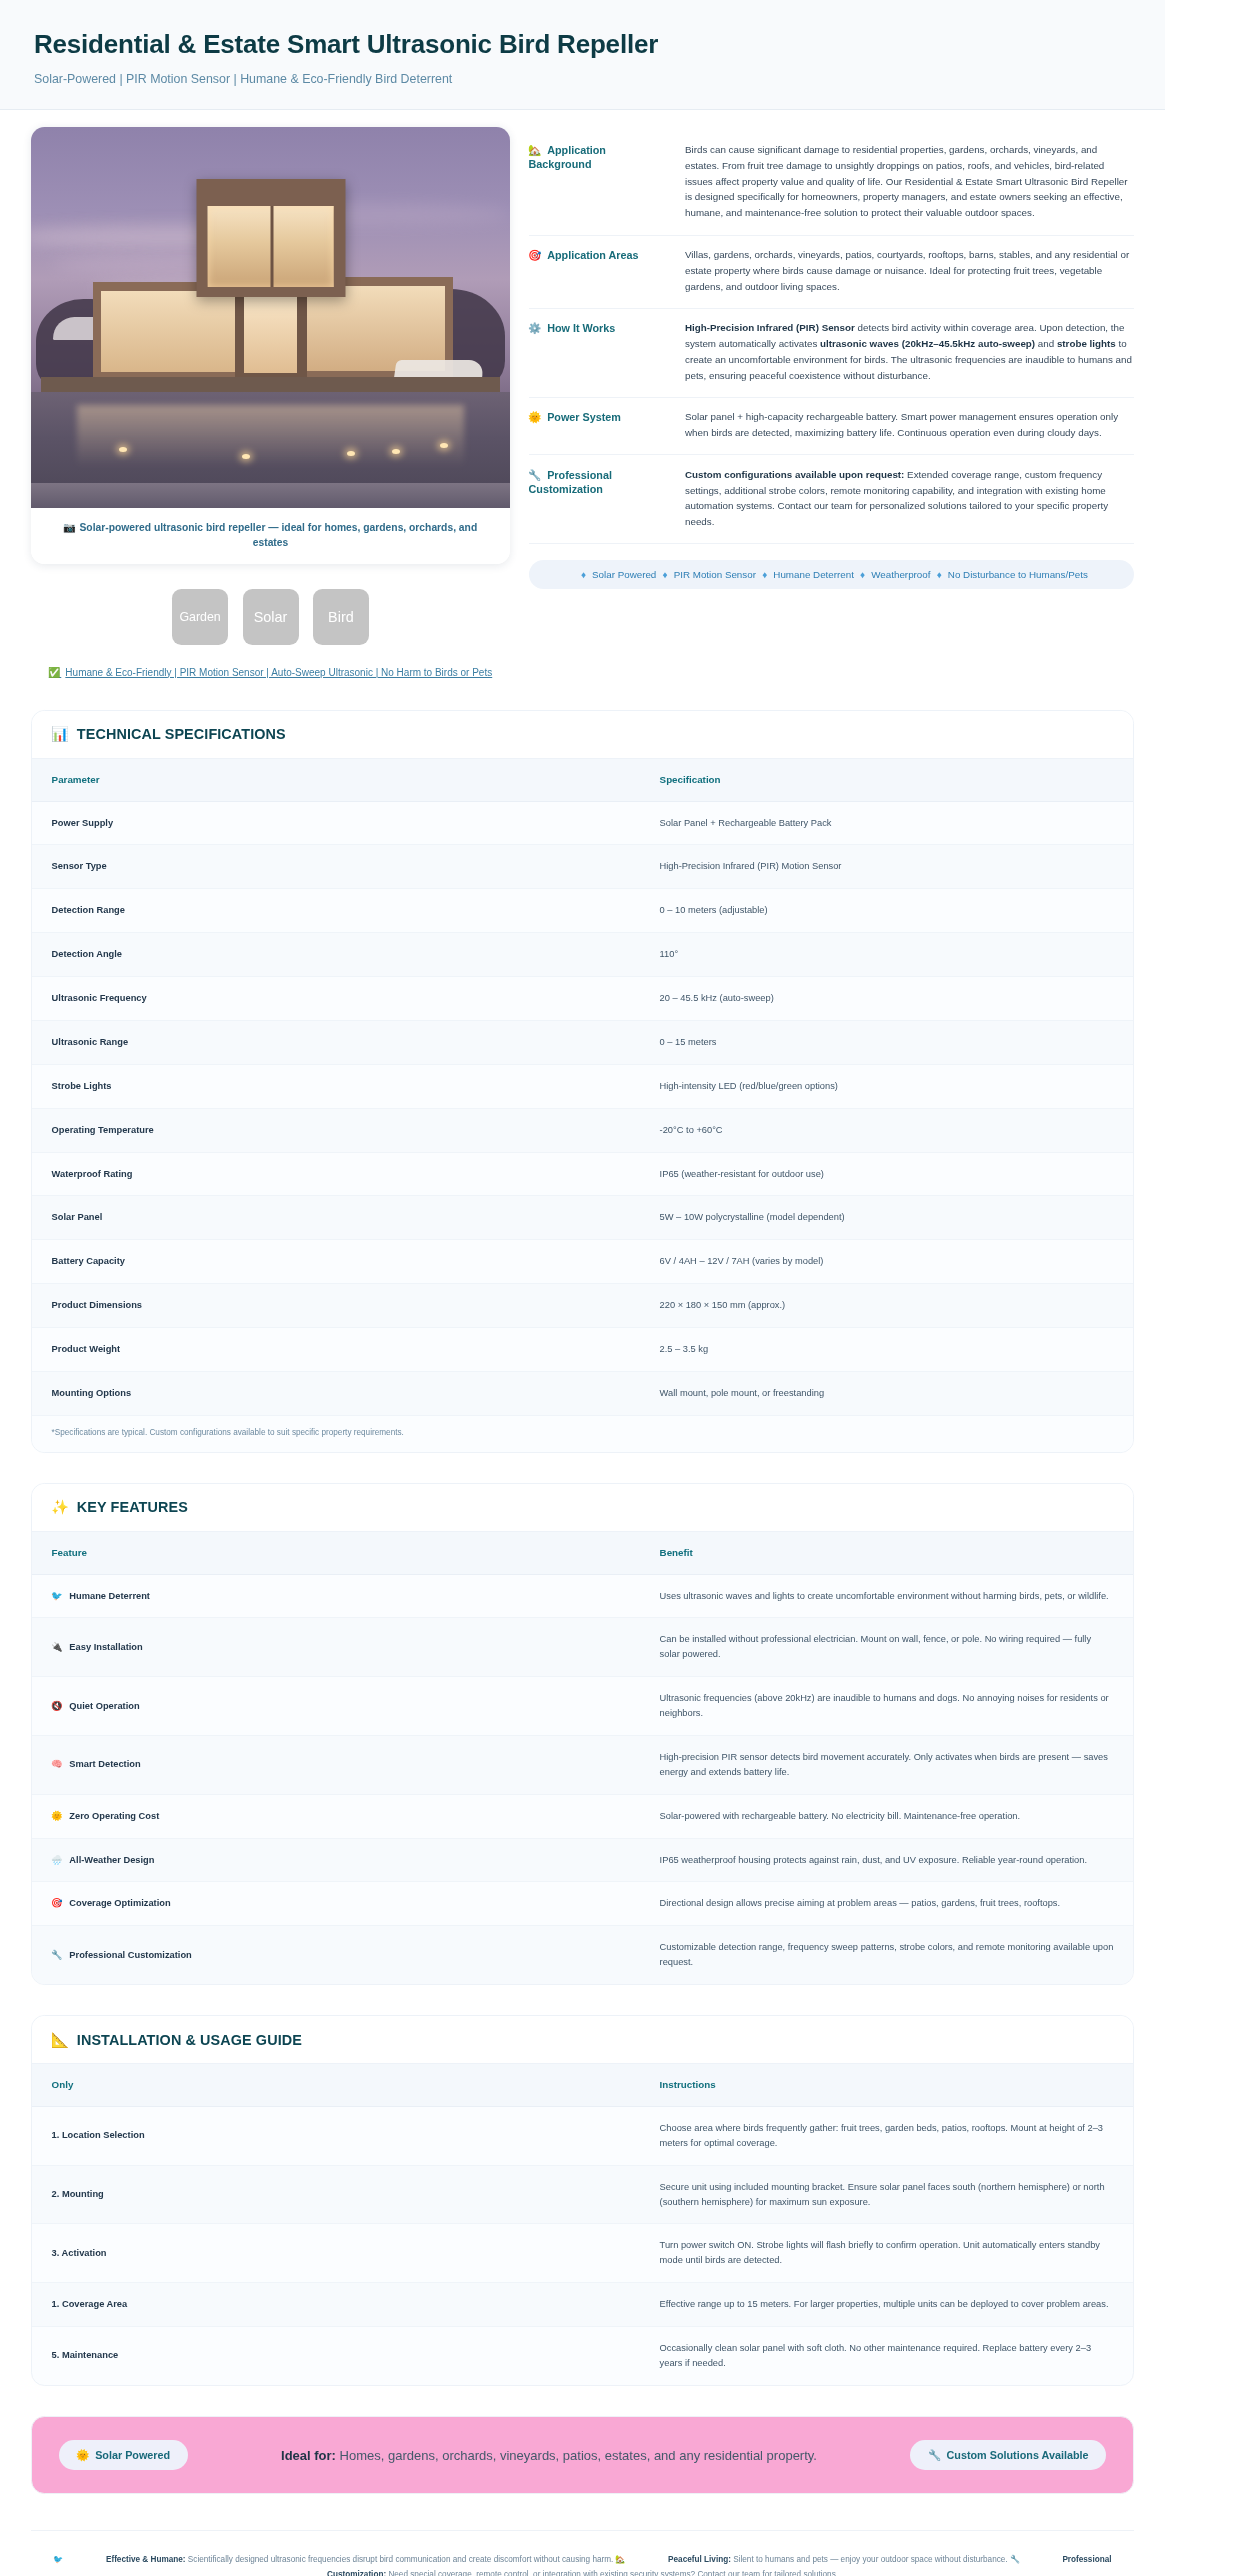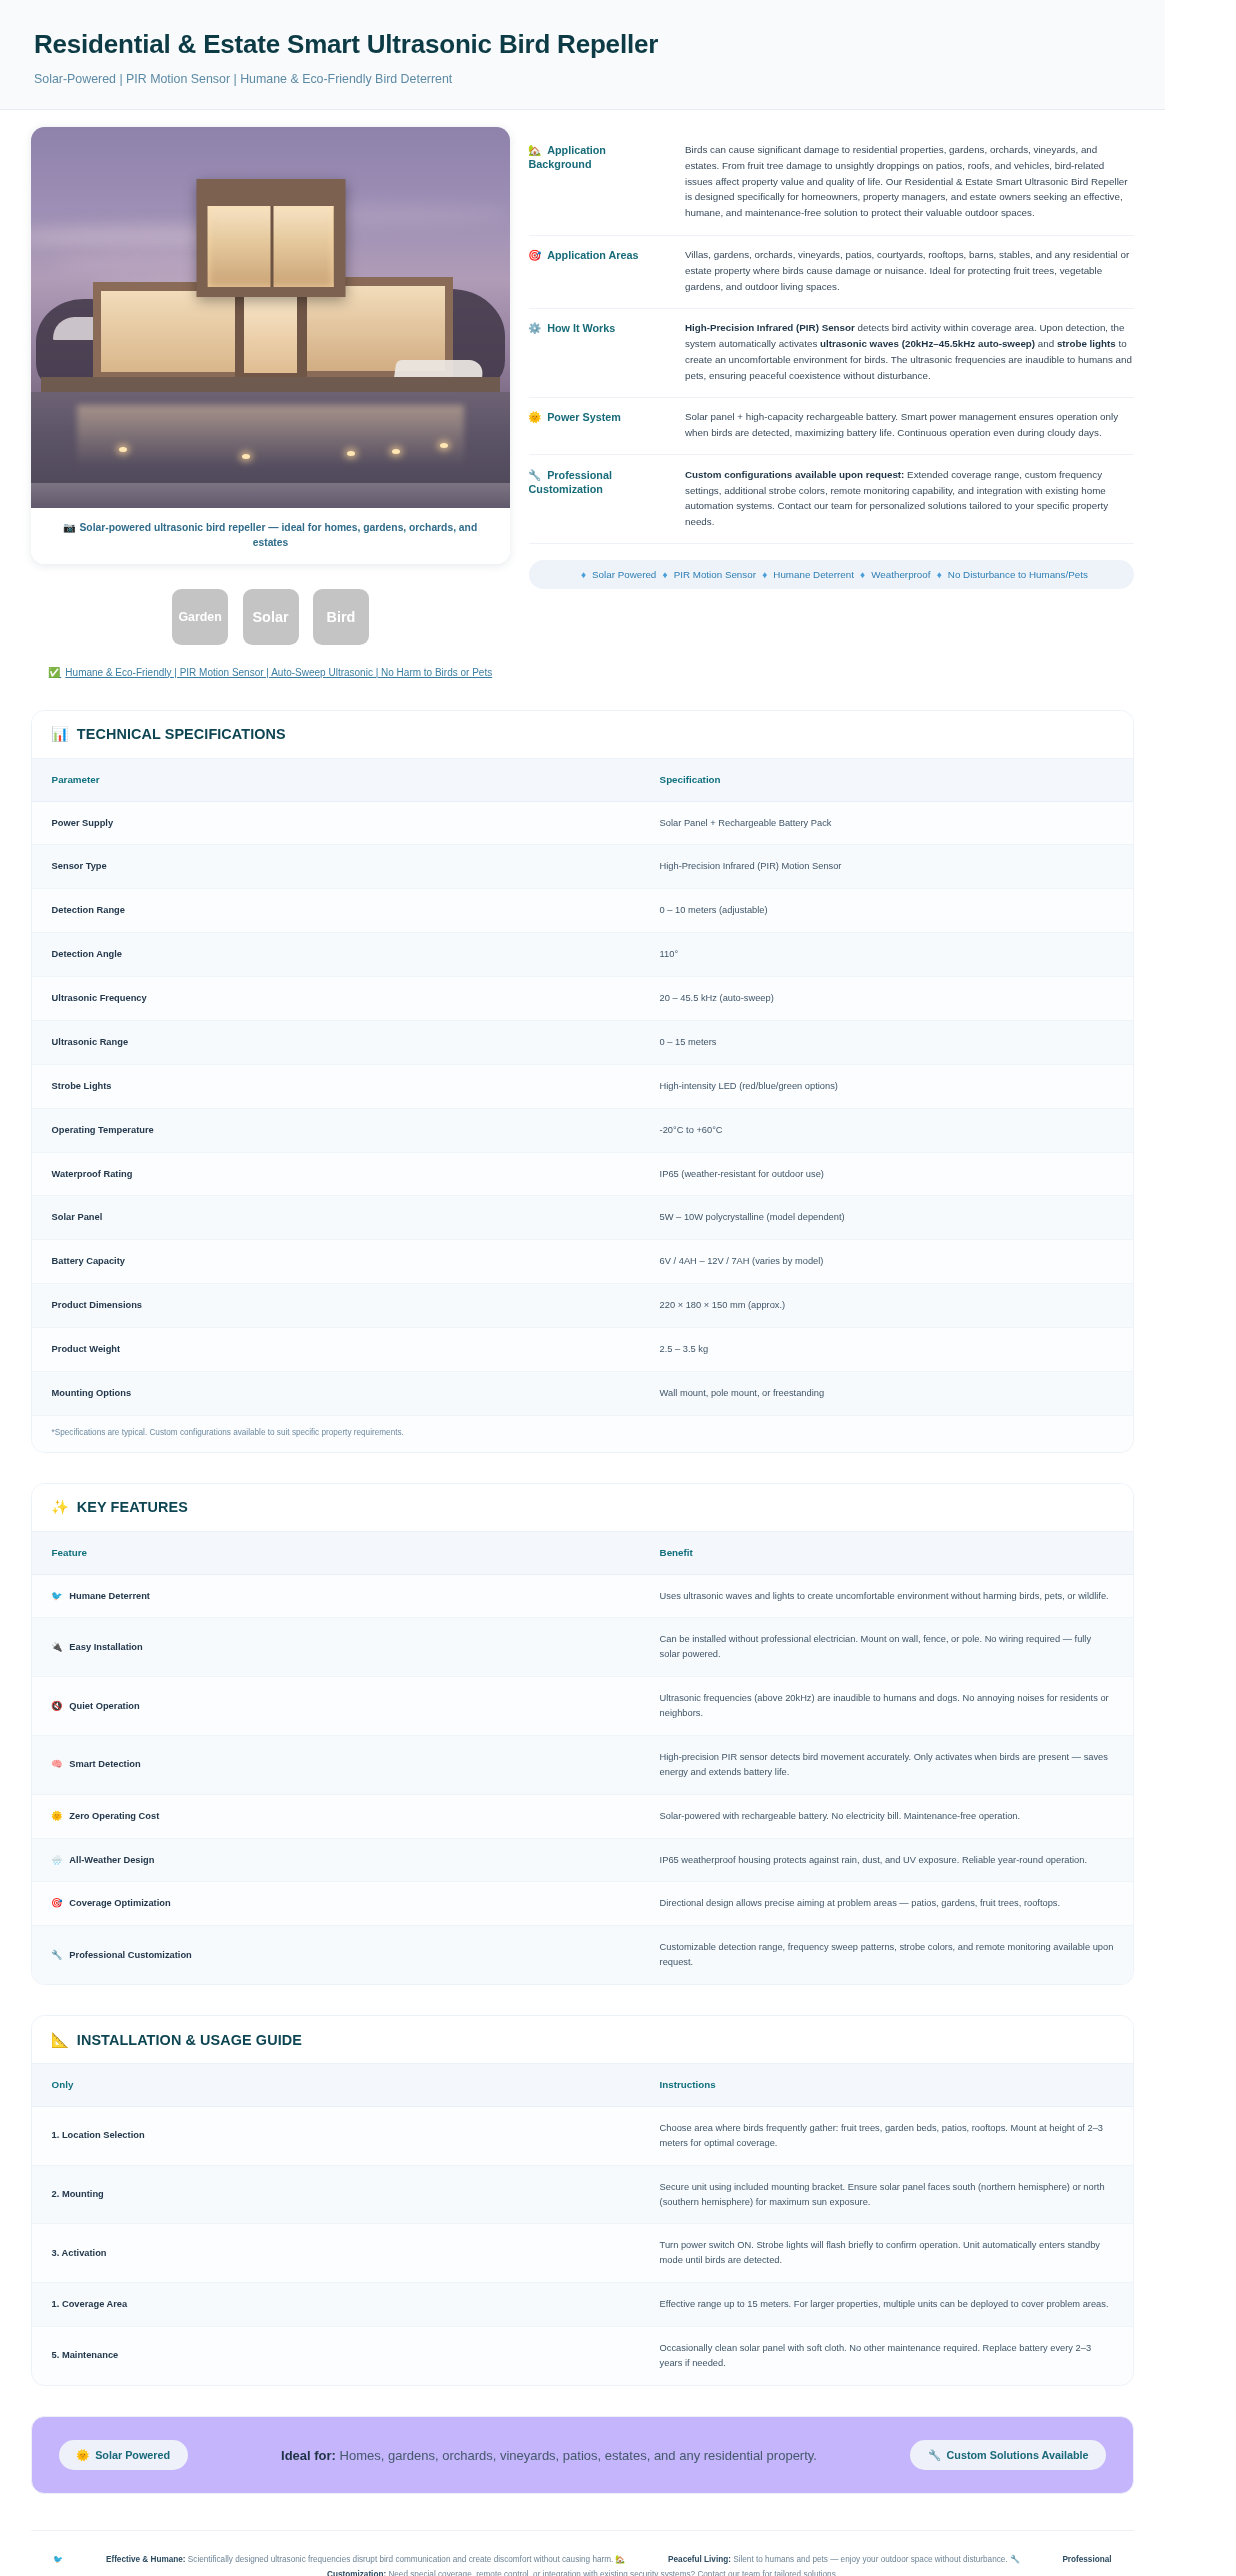--- a/index.html
+++ b/index.html
@@ -136,21 +136,21 @@
     gap: 14.4px;
     margin-top: 25px;
   }
   .chip {
     width: 56px; height: 56px;
     background: #c4c4c4;
     border-radius: 9.3px;
     display: flex; align-items: center; justify-content: center;
     color: #ffffff;
     font-size: 14.4px;
-    font-weight: 700;
+    font-weight: 400;
   }
   .chip.c-sm { font-size: 12.4px; }
 
   .eco-line {
     margin-top: 19.6px;
     text-align: center;
     font-size: 10px;
     color: #3b7ea3;
     line-height: 1.5;
     padding: 0 15.5px;
@@ -248,21 +248,21 @@
     color: #6d8aa0;
     border-top: 1px solid #eff4f9;
     background: #fbfdff;
   }
 
   .feat-ic { margin-right: 6.2px; }
 
   
   .summary {
     margin: 30px 31px 0 31px;
-    background: #c4b5fd;
+    background: #f9a8d4;
     border: 1px solid #eef2f7;
     border-radius: 13.4px;
     display: flex;
     align-items: center;
     padding: 23px 27px;
     gap: 20.6px;
   }
   .pill {
     background: #eef0fa;
     border-radius: 15.5px;

